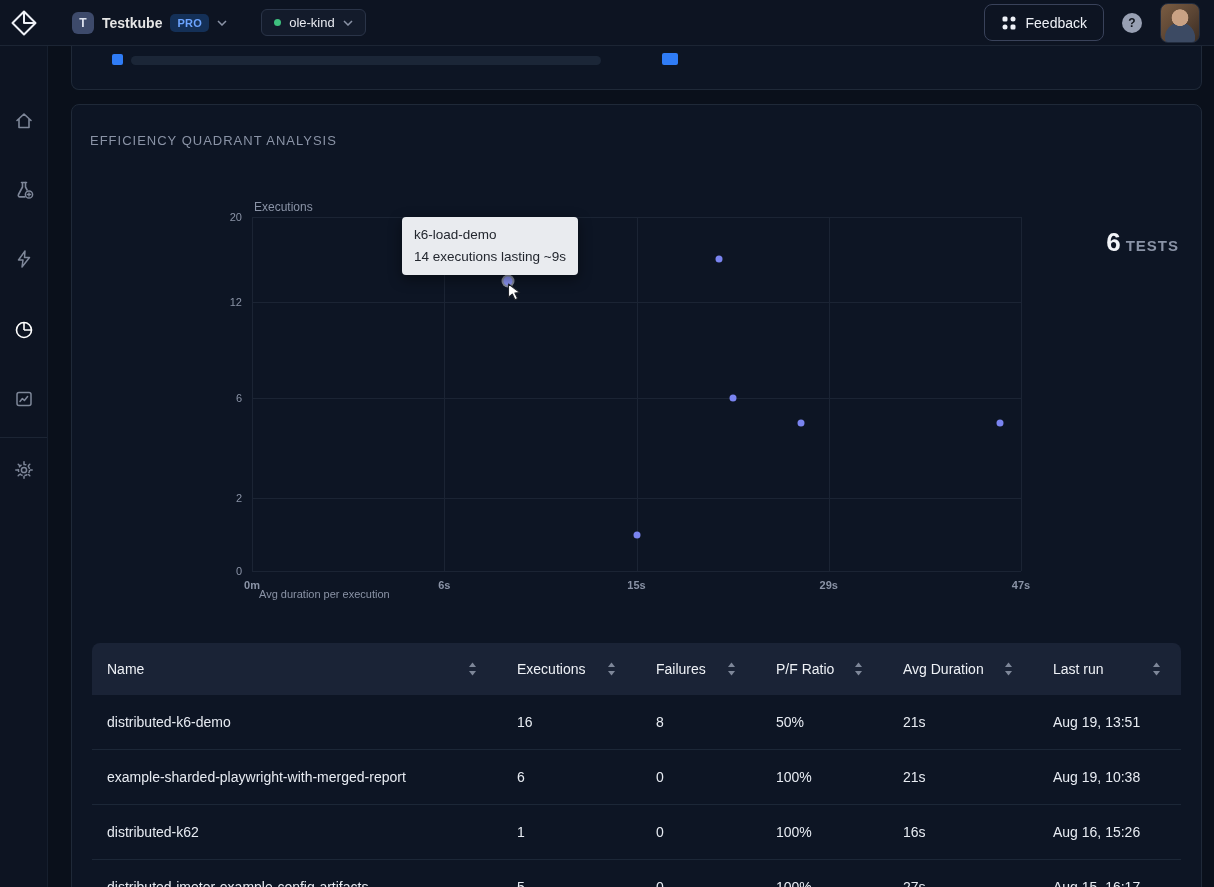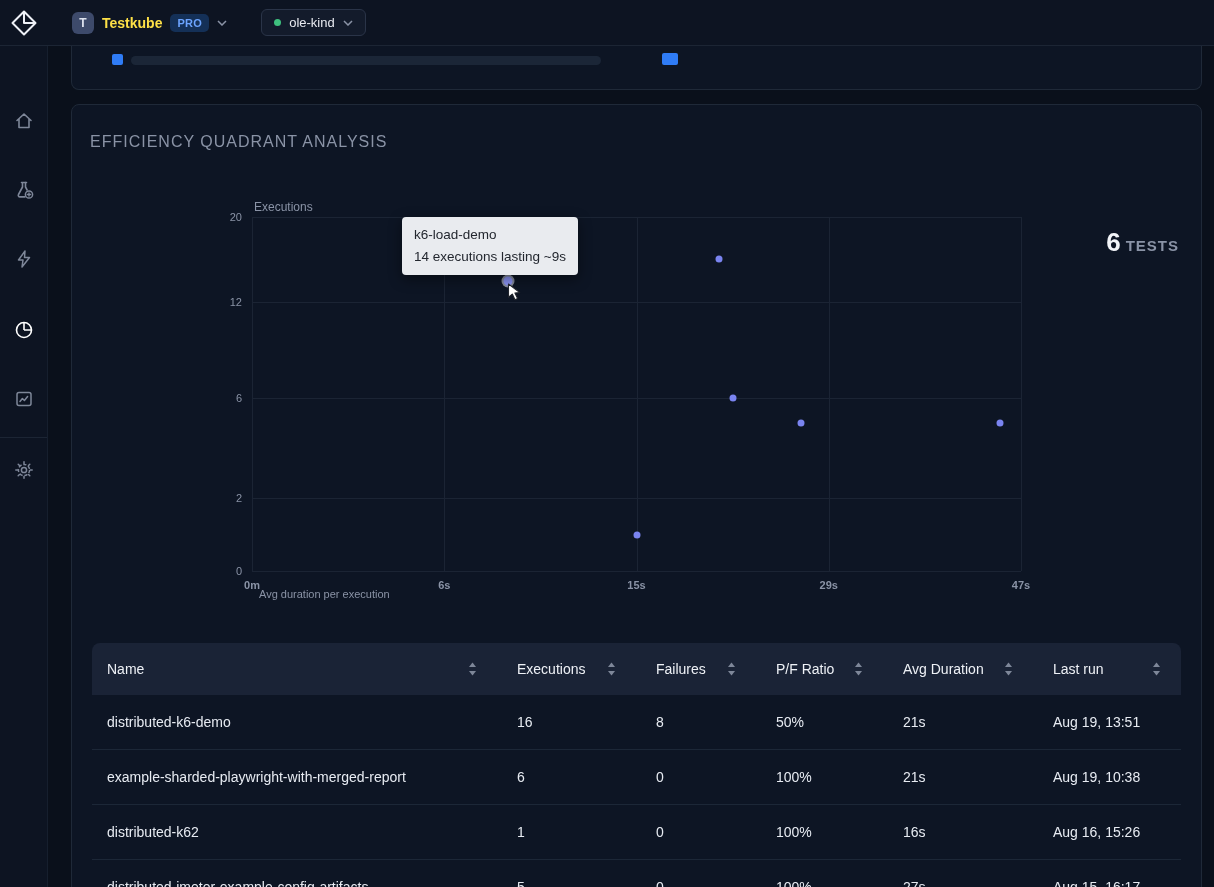--- a/index.html
+++ b/index.html
@@ -16,21 +16,21 @@
     background:#0d1422; border-bottom:1px solid #1c2534;
     display:flex; align-items:center; z-index:20;
   }
   .logo-box { width:48px; height:46px; display:flex; align-items:center; justify-content:center; }
   .org-group { display:flex; align-items:center; gap:8px; margin-left:24px; cursor:pointer; }
   .org-avatar {
     width:22px; height:22px; border-radius:6px; background:#3d4a6b;
     display:flex; align-items:center; justify-content:center;
     font-size:12px; font-weight:700; color:#dfe5f0;
   }
-  .org-name { font-size:14px; font-weight:600; color:#fde047; }
+  .org-name { font-size:14px; font-weight:600; color:#e5e5e5; }
   .pro-badge {
     background:#143057; color:#6ca4ff; font-size:11px; font-weight:700;
     padding:3px 7px; border-radius:5px; letter-spacing:.3px;
   }
   .env-pill {
     margin-left:34px; height:27px; padding:0 12px;
     background:#131b2b; border:1px solid #2a3448; border-radius:6px;
     display:flex; align-items:center; gap:8px; cursor:pointer;
   }
   .env-dot { width:7px; height:7px; border-radius:50%; background:#3ec07e; }
@@ -69,21 +69,21 @@
   }
   .card-clipped {
     height:44px; border-top:none; border-radius:0 0 8px 8px; position:relative;
   }
   .clip-sq { position:absolute; left:40px; top:8px; width:11px; height:11px; border-radius:2px; background:#2f7cf6; }
   .clip-track { position:absolute; left:59px; top:10px; width:470px; height:9px; border-radius:5px; background:#1b2637; }
   .clip-bar { position:absolute; left:590px; top:7px; width:16px; height:12px; border-radius:2px; background:#2f7cf6; }
   .card-analysis { margin-top:14px; height:812px; border-radius:8px; position:relative; }
   .card-title {
     position:absolute; top:28px; left:18px;
-    font-size:16px; font-weight:500; letter-spacing:1px; color:#8a93a6;
+    font-size:13px; font-weight:500; letter-spacing:1px; color:#8a93a6;
   }
   .tests-count { position:absolute; top:122px; right:22px; display:flex; align-items:baseline; gap:5px; }
   .tests-count .num { font-size:26px; font-weight:700; color:#f2f4f8; }
   .tests-count .lbl { font-size:15px; font-weight:600; letter-spacing:1px; color:#8a93a6; }
   
   .ylabel { position:absolute; left:182px; top:95px; font-size:12px; color:#8a93a6; }
   .plot { position:absolute; left:180px; top:112px; width:769px; height:354px; }
   .gl-h { position:absolute; left:0; right:0; height:1px; background:#1b2434; }
   .gl-v { position:absolute; top:0; bottom:0; width:1px; background:#1b2434; }
   .ytick { position:absolute; right:calc(100% + 10px); transform:translateY(-50%); font-size:11px; color:#8a93a6; white-space:nowrap; }
@@ -140,20 +140,33 @@
     <svg width="10" height="6" viewBox="0 0 10 6">
       <polyline points="1,1 5,5 9,1" fill="none" stroke="#8a93a6" stroke-width="1.5"></polyline>
     </svg>
   </div>
   <div class="env-pill">
     <span class="env-dot"></span>
     <span class="env-name">ole-kind</span>
     <svg width="10" height="6" viewBox="0 0 10 6">
       <polyline points="1,1 5,5 9,1" fill="none" stroke="#8a93a6" stroke-width="1.5"></polyline>
     </svg>
+  </div>
+  <div class="topbar-right">
+    <button class="feedback-btn">
+      <svg width="16" height="16" viewBox="0 0 16 16">
+        <rect x="1.5" y="1.5" width="5" height="5" rx="1.5" fill="#eef1f7"></rect>
+        <rect x="9.5" y="1.5" width="5" height="5" rx="2.5" fill="#eef1f7"></rect>
+        <rect x="1.5" y="9.5" width="5" height="5" rx="2.5" fill="#eef1f7"></rect>
+        <rect x="9.5" y="9.5" width="5" height="5" rx="1.5" fill="#eef1f7"></rect>
+      </svg>
+      <span>Feedback</span>
+    </button>
+    <div class="help-circle">?</div>
+    <div class="avatar"></div>
   </div>
 </header>
 
 <nav class="sidebar">
   <div class="side-icon" style="top:65px">
     <svg width="20" height="20" viewBox="0 0 20 20">
       <path d="M3 9.5 L10 3 L17 9.5 M5 8 V16.5 H15 V8" fill="none" stroke="#7e8799" stroke-width="1.6" stroke-linejoin="round" stroke-linecap="round"></path>
     </svg>
   </div>
   <div class="side-icon" style="top:134px">

